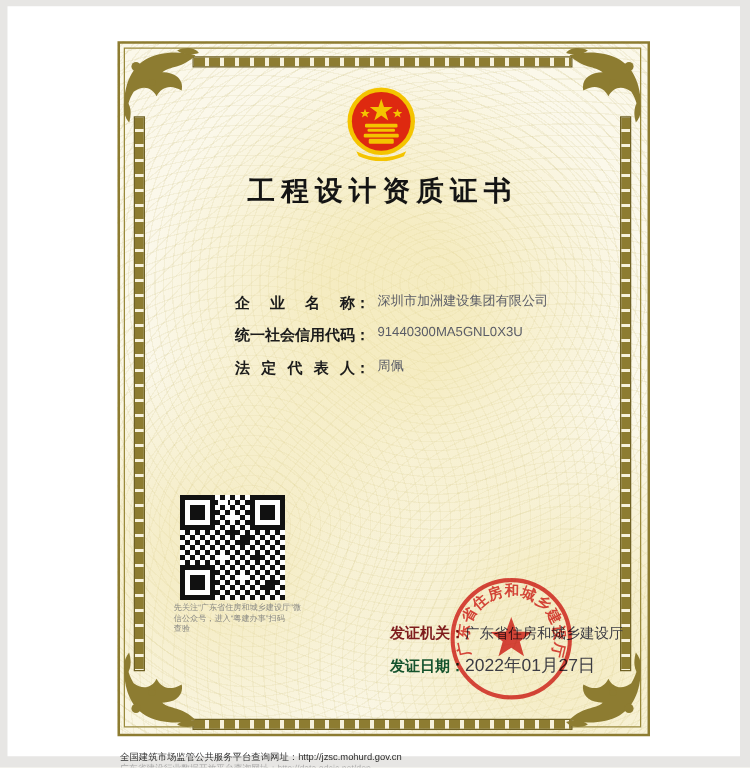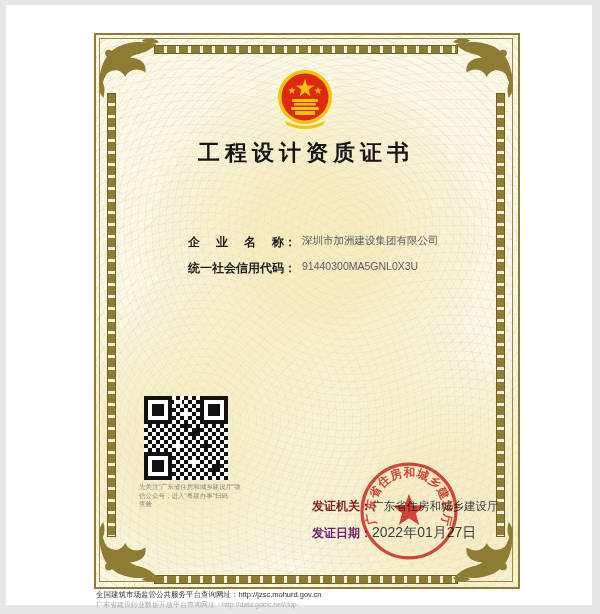--- a/index.html
+++ b/index.html
@@ -60,28 +60,28 @@
   .mask{display:block;color:#8a8c94;font-size:10px;letter-spacing:1px;line-height:9px;}
 
   .qr{position:absolute;left:138px;top:391px;width:84px;height:84px;background:#fff;}
   .qr svg{width:100%;height:100%;}
   .qr-caption{position:absolute;left:133px;top:478px;width:125px;font-size:6.5px;line-height:8.5px;color:#8a8a85;}
 
   .issuer{position:absolute;left:306px;top:493px;font-size:12px;white-space:nowrap;}
   .issuer .lab{font-weight:700;color:#7f1d1d;}
   .issuer .val{font-size:11.5px;color:#3c3c44;}
   .idate{position:absolute;left:306px;top:519px;font-size:12px;white-space:nowrap;}
-  .idate .lab{font-weight:700;color:#701a75;text-align:right;}
+  .idate .lab{font-weight:700;color:#14532d;text-align:right;}
   .idate .val{font-size:14px;color:#3c3c44;}
 
   .seal{position:absolute;left:352px;top:455px;width:102px;height:102px;opacity:.88;mix-blend-mode:multiply;}
   .seal svg{width:100%;height:100%;}
 
   .footer{position:absolute;left:90px;top:585px;}
-  .f1{font-size:7.5px;color:#2e2e2e;line-height:9.5px;}
+  .f1{font-size:7.5px;color:#2e2e2e;line-height:9.5px;margin-top:11px;}
   .f2{font-size:7px;color:#a9a9a9;line-height:9px;}
 </style>
 </head>
 <body>
 
 <div class="page">
 
   <div class="cert-bg"></div>
   <div class="frame-line1"></div>
   <div class="frame-line2"></div>
@@ -151,20 +151,23 @@
   </div>
 
   <div class="title">工程设计资质证书</div>
 
 
   <div class="row" style="top:229px">
     <span class="flabel">企业名称</span><span class="colon">：</span><span class="fvalue">深圳市加洲建设集团有限公司</span>
   </div>
   <div class="row" style="top:255px">
     <span class="flabel">统一社会信用代码</span><span class="colon">：</span><span class="fvalue">91440300MA5GNL0X3U</span>
+  </div>
+  <div class="row" style="top:281px">
+    <span class="flabel">法定代表人</span><span class="colon">：</span><span class="fvalue">周佩</span>
   </div>
 
   <div class="qr">
     <svg viewBox="0 0 42 42" xmlns="http://www.w3.org/2000/svg" shape-rendering="crispEdges">
       <defs>
         <pattern id="qrp" width="4" height="4" patternUnits="userSpaceOnUse">
           <rect width="4" height="4" fill="#ffffff"></rect>
           <rect x="0" y="0" width="2" height="2" fill="#111"></rect>
           <rect x="2" y="2" width="2" height="2" fill="#111"></rect>
         </pattern>

